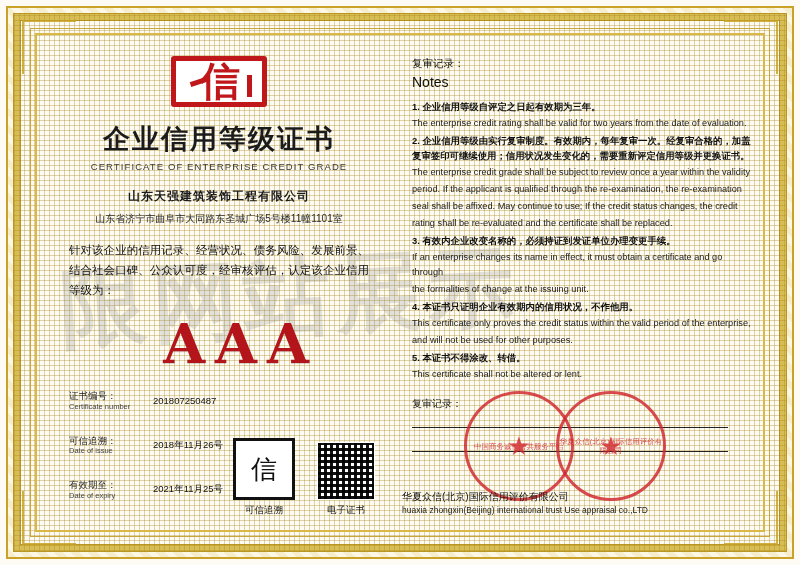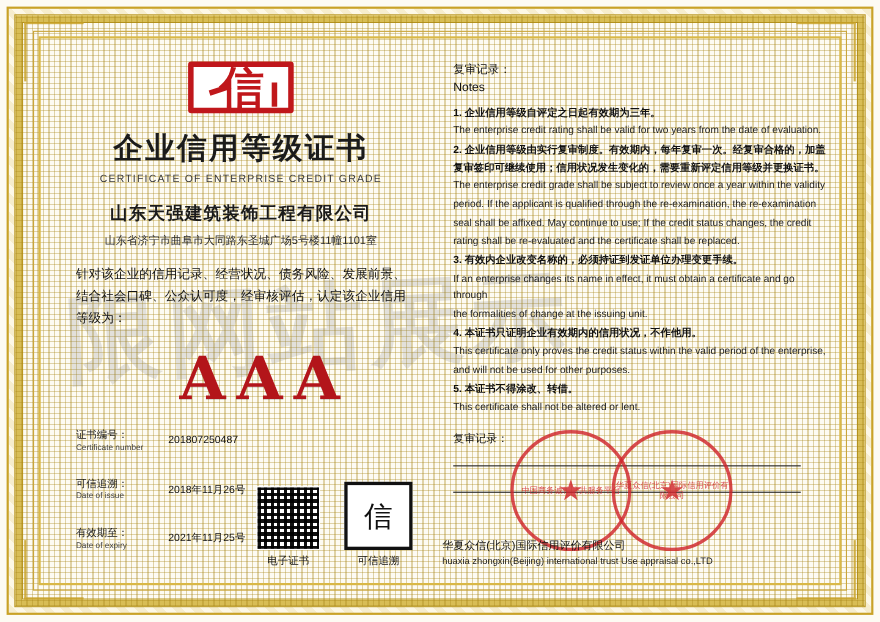--- a/index.html
+++ b/index.html
@@ -79,21 +79,21 @@
 
   .cert-title{
     font-family:Liberation Mono, monospace;
     font-size:27px;font-weight:bold;color:#1b1b1b;letter-spacing:2px;
     margin:2px 0 4px;
   }
   .cert-title-en{
     font-size:9.5px;color:#3a3a3a;letter-spacing:1.1px;margin-bottom:16px;
   }
   .company{
-    font-size:16px;font-weight:bold;color:#1b1b1b;letter-spacing:1px;margin-bottom:7px;
+    font-size:12px;font-weight:bold;color:#1b1b1b;letter-spacing:1px;margin-bottom:7px;
   }
   .address{
     font-size:10px;color:#2b2b2b;margin-bottom:14px;
   }
   .paragraph{
     font-size:11.5px;color:#111;line-height:1.75;text-align:justify;
     width:300px;margin-bottom:6px;
   }
   .grade{
     font-family:"DejaVu Serif", serif;
@@ -133,21 +133,21 @@
     width:56px;height:56px;border:3px solid #111;position:relative;background:#fff;
   }
   .badge::after{
     content:"信";position:absolute;inset:0;display:flex;align-items:center;justify-content:center;
     font-family:"DejaVu Serif",serif;font-size:26px;color:#111;
   }
   .code-cap{font-size:9.5px;margin-top:4px;color:#111;}
 
   
   .notes-head{font-size:10.5px;color:#111;line-height:1.5;margin-bottom:6px;}
-  .notes-head .en{font-size:11px;}
+  .notes-head .en{font-size:14px;}
   .note{font-size:9.2px;color:#111;line-height:1.62;margin-bottom:2px;}
   .note.cn{font-weight:bold;font-size:9.4px;}
   .note.en{color:#222;}
   .reexam{margin-top:14px;font-size:10px;color:#111;line-height:1.6;}
   .reexam .line{
     display:block;border-bottom:1px solid #222;width:92%;margin-top:14px;height:1px;
   }
   .reexam .line2{
     display:block;border-bottom:1px solid #222;width:92%;margin-top:22px;height:1px;
   }
@@ -234,26 +234,26 @@
         <div class="meta-label">
           <span class="cn">有效期至：</span>
           <span class="en">Date of expiry</span>
         </div>
         <div class="meta-value">2021年11月25号</div>
       </div>
 
 
       <div class="codes">
         <div class="code-item">
+          <div class="badge"></div>
+          <div class="code-cap">可信追溯</div>
+        </div>
+        <div class="code-item">
           <div class="qr"></div>
           <div class="code-cap">电子证书</div>
-        </div>
-        <div class="code-item">
-          <div class="badge"></div>
-          <div class="code-cap">可信追溯</div>
         </div>
       </div>
     </div>
   </div>
 
   <div class="right">
     <div class="notes-head">
       <div>复审记录：</div>
       <div class="en">Notes</div>
     </div>

